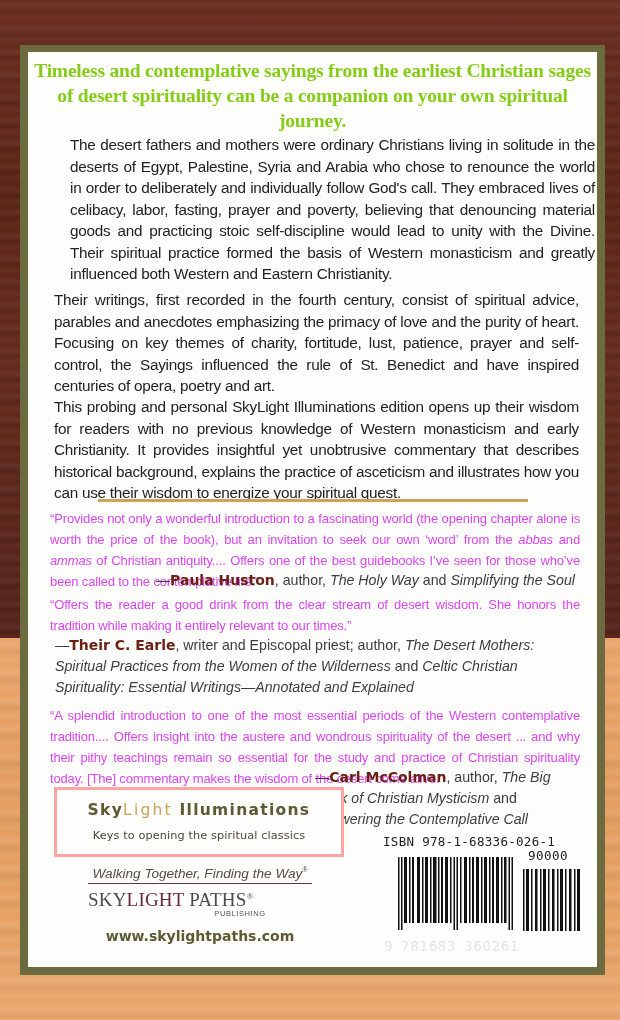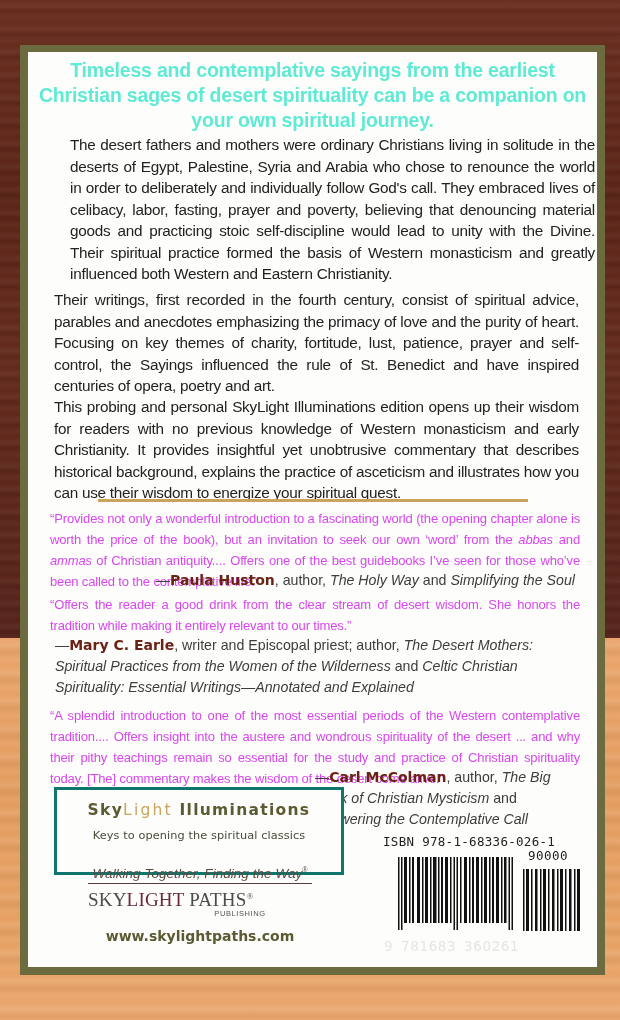--- a/index.html
+++ b/index.html
@@ -27,22 +27,22 @@
   .frame {
     position:absolute; left:20px; top:45px; width:585px; height:930px;
     background:#6c6a3f; box-sizing:border-box;
   }
   .panel {
     position:absolute; left:28px; top:52px; width:569px; height:915px;
     background:#fdfdfb;
   }
   .headline {
     position:absolute; left:28px; top:58px; width:569px;
-    text-align:center; color:#5eead4;
-    font-family: Liberation Sans, sans-serif; font-weight:bold;
+    text-align:center; color:#84cc16;
+    font-family: Liberation Serif, serif; font-weight:bold;
     font-size:19.5px; line-height:25px; letter-spacing:-0.2px;
   }
   .body-text {
     position:absolute; left:54px; width:525px;
     font-family: "Liberation Sans", sans-serif; font-size:15.3px; line-height:21.5px;
     color:#222; text-align:justify; letter-spacing:-0.25px;
   }
   .p1 { top:134px;margin-left:16px; }
   .p2 { top:289px; }
   .p3 { top:396px; }
@@ -61,22 +61,22 @@
   .attr {
     position:absolute; right:45px; text-align:left;
     font-family:"Liberation Sans", sans-serif; font-size:14.2px; line-height:21px; color:#3d3d3d;
   }
   .attr b { color:#6b2214; font-family:"DejaVu Sans", sans-serif; font-size:14px; }
   .attr i { font-style:italic; }
   .a1 { top:570px; }
   .a2 { top:635px; width:520px; }
   .a3 { top:767px; width:260px; }
   .series-box {
-    position:absolute; left:54px; top:787px; width:290px; height:88px;
-    border:3px solid #0f766e; box-sizing:border-box; background:#fdfdfb;
+    position:absolute; left:54px; top:787px; width:290px; height:70px;
+    border:3px solid #fca5a5; box-sizing:border-box; background:#fdfdfb;
     text-align:center;
   }
   .series-title {
     margin-top:11px; font-family:"DejaVu Sans", sans-serif; font-weight:bold;
     font-size:15.5px; letter-spacing:1.3px; color:#5c5a33;
   }
   .series-title .light { color:#c9a45a; font-weight:normal; letter-spacing:2.2px; }
   .series-sub {
     margin-top:10px; font-family:"DejaVu Sans", sans-serif; font-size:11.3px;
     color:#4a4a3a; letter-spacing:0.1px;
@@ -134,21 +134,21 @@
 <div class="body-text p1">The desert fathers and mothers were ordinary Christians living in solitude in the deserts of Egypt, Palestine, Syria and Arabia who chose to renounce the world in order to deliberately and individually follow God's call. They embraced lives of celibacy, labor, fasting, prayer and poverty, believing that denouncing material goods and practicing stoic self-discipline would lead to unity with the Divine. Their spiritual practice formed the basis of Western monasticism and greatly influenced both Western and Eastern Christianity.</div>
 <div class="body-text p2">Their writings, first recorded in the fourth century, consist of spiritual advice, parables and anecdotes emphasizing the primacy of love and the purity of heart. Focusing on key themes of charity, fortitude, lust, patience, prayer and self-control, the Sayings influenced the rule of St. Benedict and have inspired centuries of opera, poetry and art.</div>
 <div class="body-text p3">This probing and personal SkyLight Illuminations edition opens up their wisdom for readers with no previous knowledge of Western monasticism and early Christianity. It provides insightful yet unobtrusive commentary that describes historical background, explains the practice of asceticism and illustrates how you can use their wisdom to energize your spiritual quest.</div>
 
 <div class="divider"></div>
 
 <div class="quote q1"><span>“Provides not only a wonderful introduction to a fascinating world (the opening chapter alone is worth the price of the book), but an invitation to seek our own ‘word’ from the </span><i>abbas</i><span> and </span><i>ammas</i><span> of Christian antiquity.... Offers one of the best guidebooks I’ve seen for those who’ve been called to the contemplative life.”</span></div>
 <div class="attr a1"><span>—</span><b>Paula Huston</b><span>, author, </span><i>The Holy Way</i><span> and </span><i>Simplifying the Soul</i></div>
 
 <div class="quote q2">“Offers the reader a good drink from the clear stream of desert wisdom. She honors the tradition while making it entirely relevant to our times.”</div>
-<div class="attr a2"><span>—</span><b>Mary C. Earle</b><span>, writer and Episcopal priest; author, </span><i>The Desert Mothers: Spiritual Practices from the Women of the Wilderness</i><span> and </span><i>Celtic Christian Spirituality: Essential Writings—Annotated and Explained</i></div>
+<div class="attr a2"><span>—</span><b>Their C. Earle</b><span>, writer and Episcopal priest; author, </span><i>The Desert Mothers: Spiritual Practices from the Women of the Wilderness</i><span> and </span><i>Celtic Christian Spirituality: Essential Writings—Annotated and Explained</i></div>
 
 <div class="quote q3">“A splendid introduction to one of the most essential periods of the Western contemplative tradition.... Offers insight into the austere and wondrous spirituality of the desert ... and why their pithy teachings remain so essential for the study and practice of Christian spirituality today. [The] commentary makes the wisdom of the desert come alive.”</div>
 <div class="attr a3"><span>—</span><b>Carl McColman</b><span>, author, </span><i>The Big Book of Christian Mysticism</i><span> and </span><i>Answering the Contemplative Call</i></div>
 
 <div class="series-box">
   <div class="series-title"><span>Sky</span><span class="light">Light</span><span> Illuminations</span></div>
   <div class="series-sub">Keys to opening the spiritual classics</div>
 </div>
 
 <div class="tagline"><span>Walking Together, Finding the Way</span><sup>®</sup></div>

